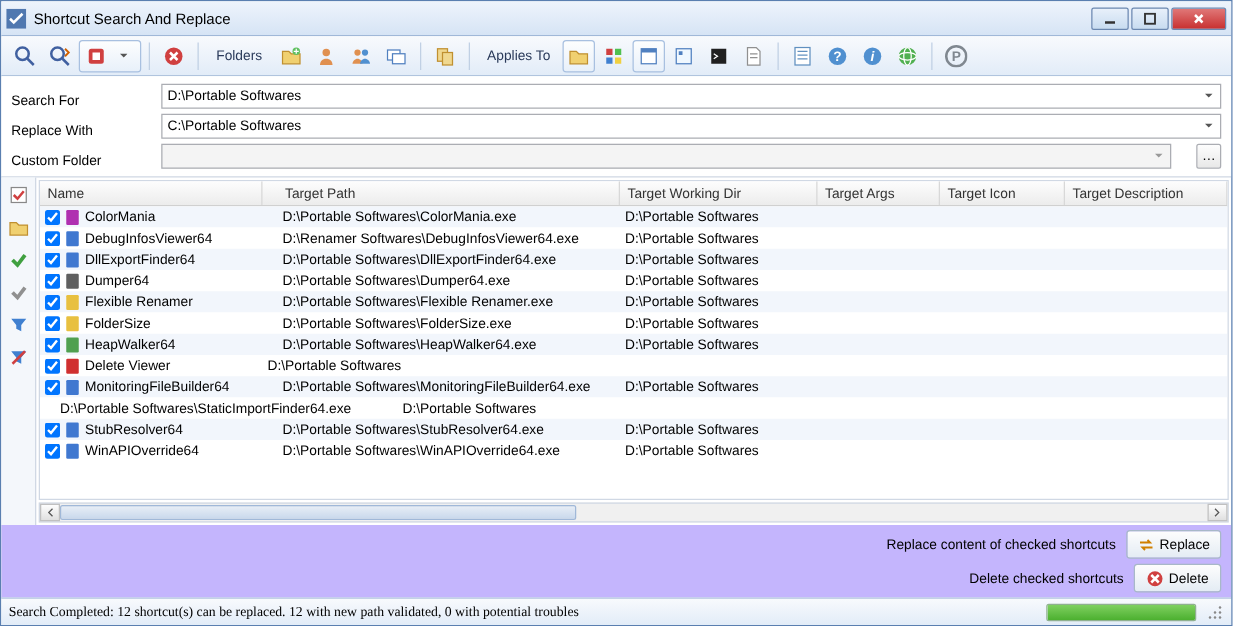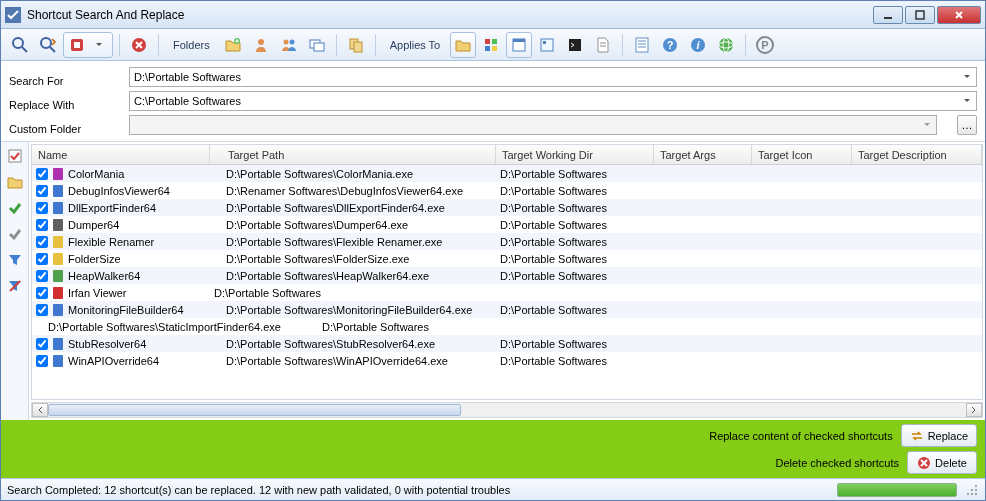--- a/index.html
+++ b/index.html
@@ -44,26 +44,26 @@
 .lv-row:nth-child(even) { background: #fff; }
 .lv-cell { padding: 0 4px; overflow: hidden; white-space: nowrap; display: flex; align-items: center; gap: 3px; }
 .lv-cell input[type=checkbox] { width: 12px; height: 12px; }
 .row-icon { width: 14px; height: 14px; flex-shrink: 0; }
 
 .hscroll { height: 16px; border: 1px solid #d0d8e4; margin: 0 2px 2px 2px; background: #f0f0f0; display: flex; align-items: center; }
 .hscroll .arrow { width: 16px; height: 14px; background: linear-gradient(#fdfdfd,#e0e0e0); border: 1px solid #c0c0c0; display: flex; align-items: center; justify-content: center; cursor: pointer; }
 .hscroll .track { flex: 1; height: 14px; position: relative; }
 .hscroll .thumb { position: absolute; left: 0; width: 45%; height: 12px; top: 1px; background: linear-gradient(#e8eef6,#c8d8ec); border: 1px solid #a0b8d8; border-radius: 2px; }
 
-.bottom-actions { padding: 4px 8px; display: flex; flex-direction: column; align-items: flex-end; gap: 4px; background: #84cc16; text-align: center; }
+.bottom-actions { padding: 4px 8px; display: flex; flex-direction: column; align-items: flex-end; gap: 4px; background: #c4b5fd; text-align: center; }
 .action-row { display: flex; align-items: center; gap: 8px; }
 .action-row .lbl { color: #000; }
 .btn { height: 23px; padding: 0 8px; border: 1px solid #a8b8c8; border-radius: 3px; background: linear-gradient(#fdfdfd,#e4ecf4); display: flex; align-items: center; gap: 4px; cursor: pointer; min-width: 70px; justify-content: center; }
 
-.statusbar { height: 22px; background: linear-gradient(#f8fafd,#e2ecf8); border-top: 1px solid #b0c4de; display: flex; align-items: center; padding: 0 6px; gap: 8px; }
+.statusbar { height: 22px; background: linear-gradient(#f8fafd,#e2ecf8); border-top: 1px solid #b0c4de; display: flex; align-items: center; padding: 0 6px; gap: 8px; font-family: Liberation Serif, serif; }
 .statusbar .msg { flex: 1; }
 .progress { width: 120px; height: 14px; border: 1px solid #8fb08f; background: #dff0df; border-radius: 2px; overflow: hidden; }
 .progress .fill { width: 100%; height: 100%; background: linear-gradient(#7fd060,#4cb030); }
 .rsz { width: 14px; height: 14px; }
 </style>
 </head>
 <body>
 
 <div class="titlebar">
   <svg class="app-icon" viewBox="0 0 16 16">
@@ -417,21 +417,21 @@
             <div class="lv-cell c-args"></div>
             <div class="lv-cell c-icon"></div>
             <div class="lv-cell c-desc"></div>
           </div>
           <div class="lv-row">
             <div class="lv-cell c-name">
               <input type="checkbox" checked="" style="">
               <svg class="row-icon" viewBox="0 0 14 14">
                 <rect x="2" y="1" width="10" height="12" rx="1" fill="#d03030"></rect>
               </svg>
-              <span>Irfan Viewer</span>
+              <span>Delete Viewer</span>
             </div>
             <div class="lv-cell c-wdir">D:\Portable Softwares</div>
             <div class="lv-cell c-args"></div>
             <div class="lv-cell c-icon"></div>
             <div class="lv-cell c-desc"></div>
           </div>
           <div class="lv-row">
             <div class="lv-cell c-name">
               <input type="checkbox" checked="" style="">
               <svg class="row-icon" viewBox="0 0 14 14">

